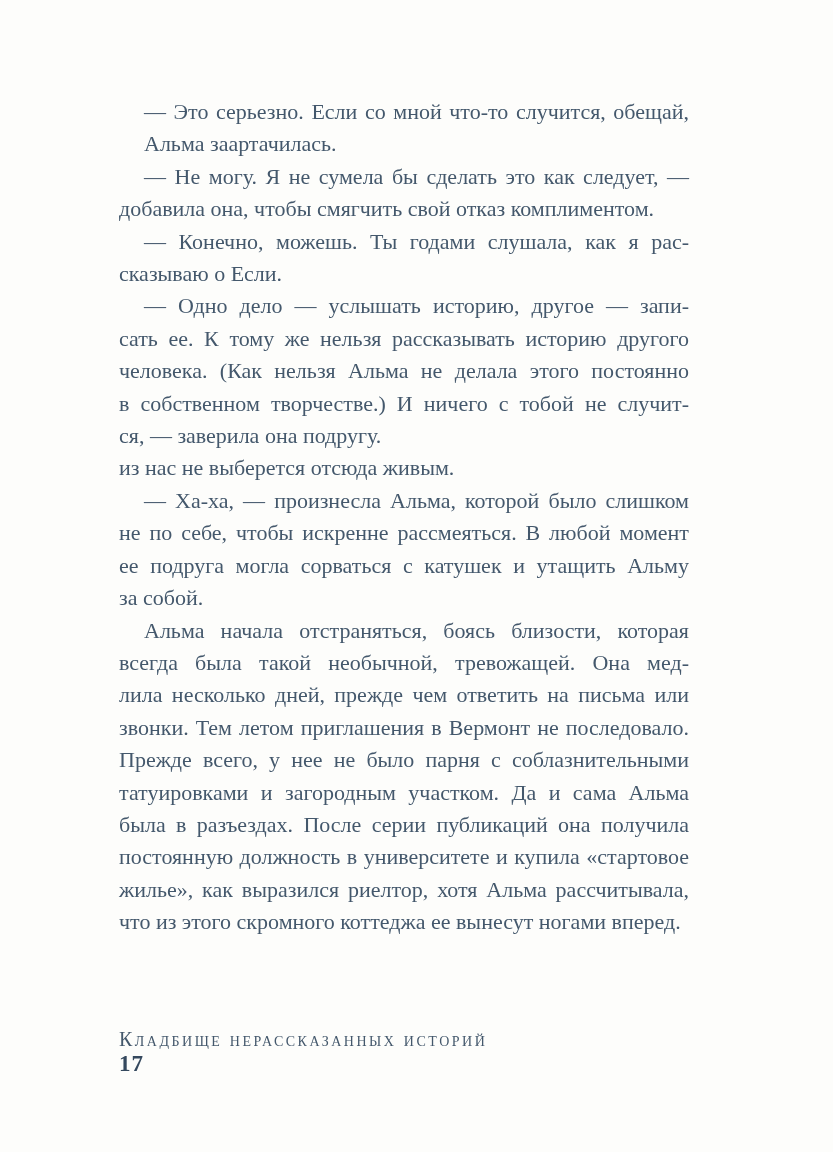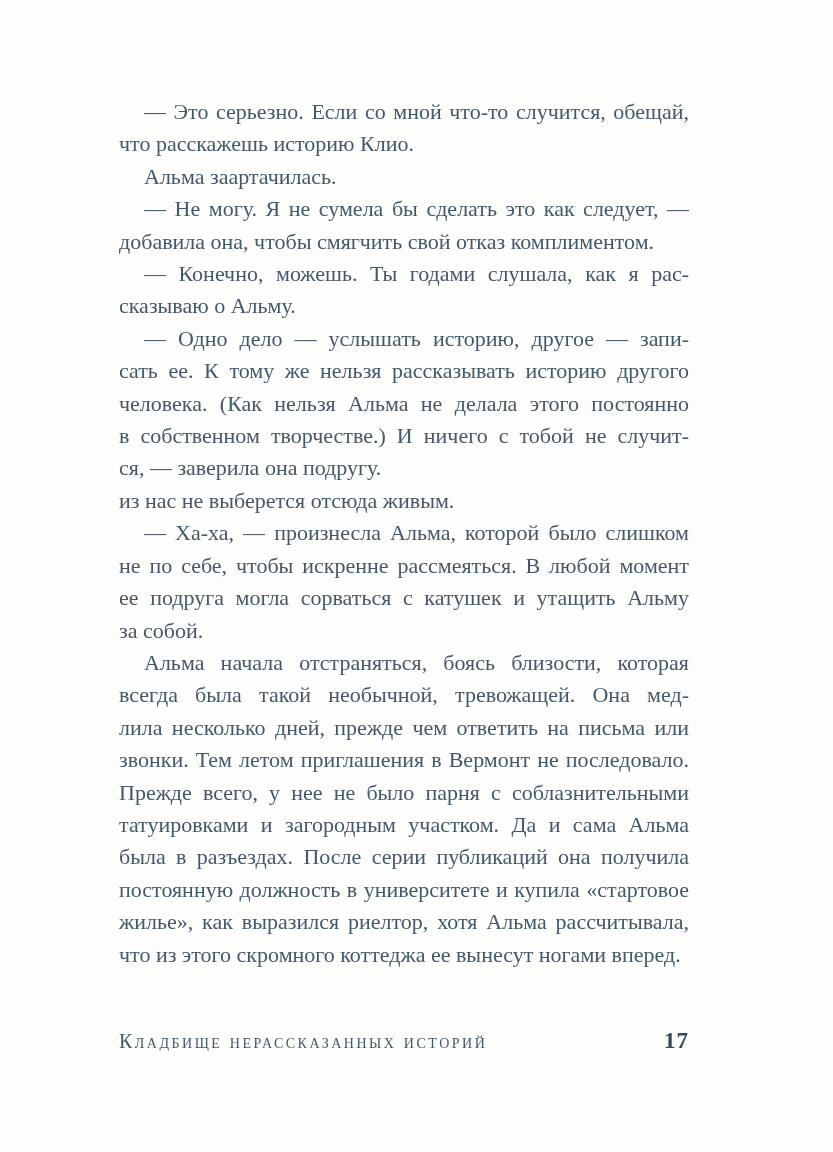--- a/index.html
+++ b/index.html
@@ -42,20 +42,21 @@
     text-align-last: left;
   }
   .footer {
     position: absolute;
     left: 119px;
     top: 1028px;
     width: 570px;
     display: flex;
     justify-content: space-between;
     align-items: baseline;
+    flex-direction: column;
   }
   .running-title {
     font-variant: small-caps;
     font-size: 20px;
     letter-spacing: 2.5px;
     color: #44586c;
   }
   .page-number {
     font-weight: bold;
     font-size: 23px;
@@ -66,35 +67,34 @@
 </style>
 </head>
 <body>
 
 <div class="page">
 
   <main class="text-block">
 
     <p class="para">
       <span class="line first">— Это серьезно. Если со мной что-то случится, обещай,</span>
-      <span class="line last">что расскажешь историю Клио.</span>
     </p>
 
     <p class="para">
       <span class="line first last">Альма заартачилась.</span>
     </p>
 
     <p class="para">
       <span class="line first">— Не могу. Я не сумела бы сделать это как следует, —</span>
       <span class="line last">добавила она, чтобы смягчить свой отказ комплиментом.</span>
     </p>
 
     <p class="para">
       <span class="line first">— Конечно, можешь. Ты годами слушала, как я рас-</span>
-      <span class="line last">сказываю о Альму.</span>
+      <span class="line last">сказываю о Если.</span>
     </p>
 
     <p class="para">
       <span class="line first">— Одно дело — услышать историю, другое — запи-</span>
       <span class="line">сать ее. К тому же нельзя рассказывать историю другого</span>
       <span class="line">человека. (Как нельзя Альма не делала этого постоянно</span>
       <span class="line">в собственном творчестве.) И ничего с тобой не случит-</span>
       <span class="line last">ся, — заверила она подругу.</span>
     </p>
 

